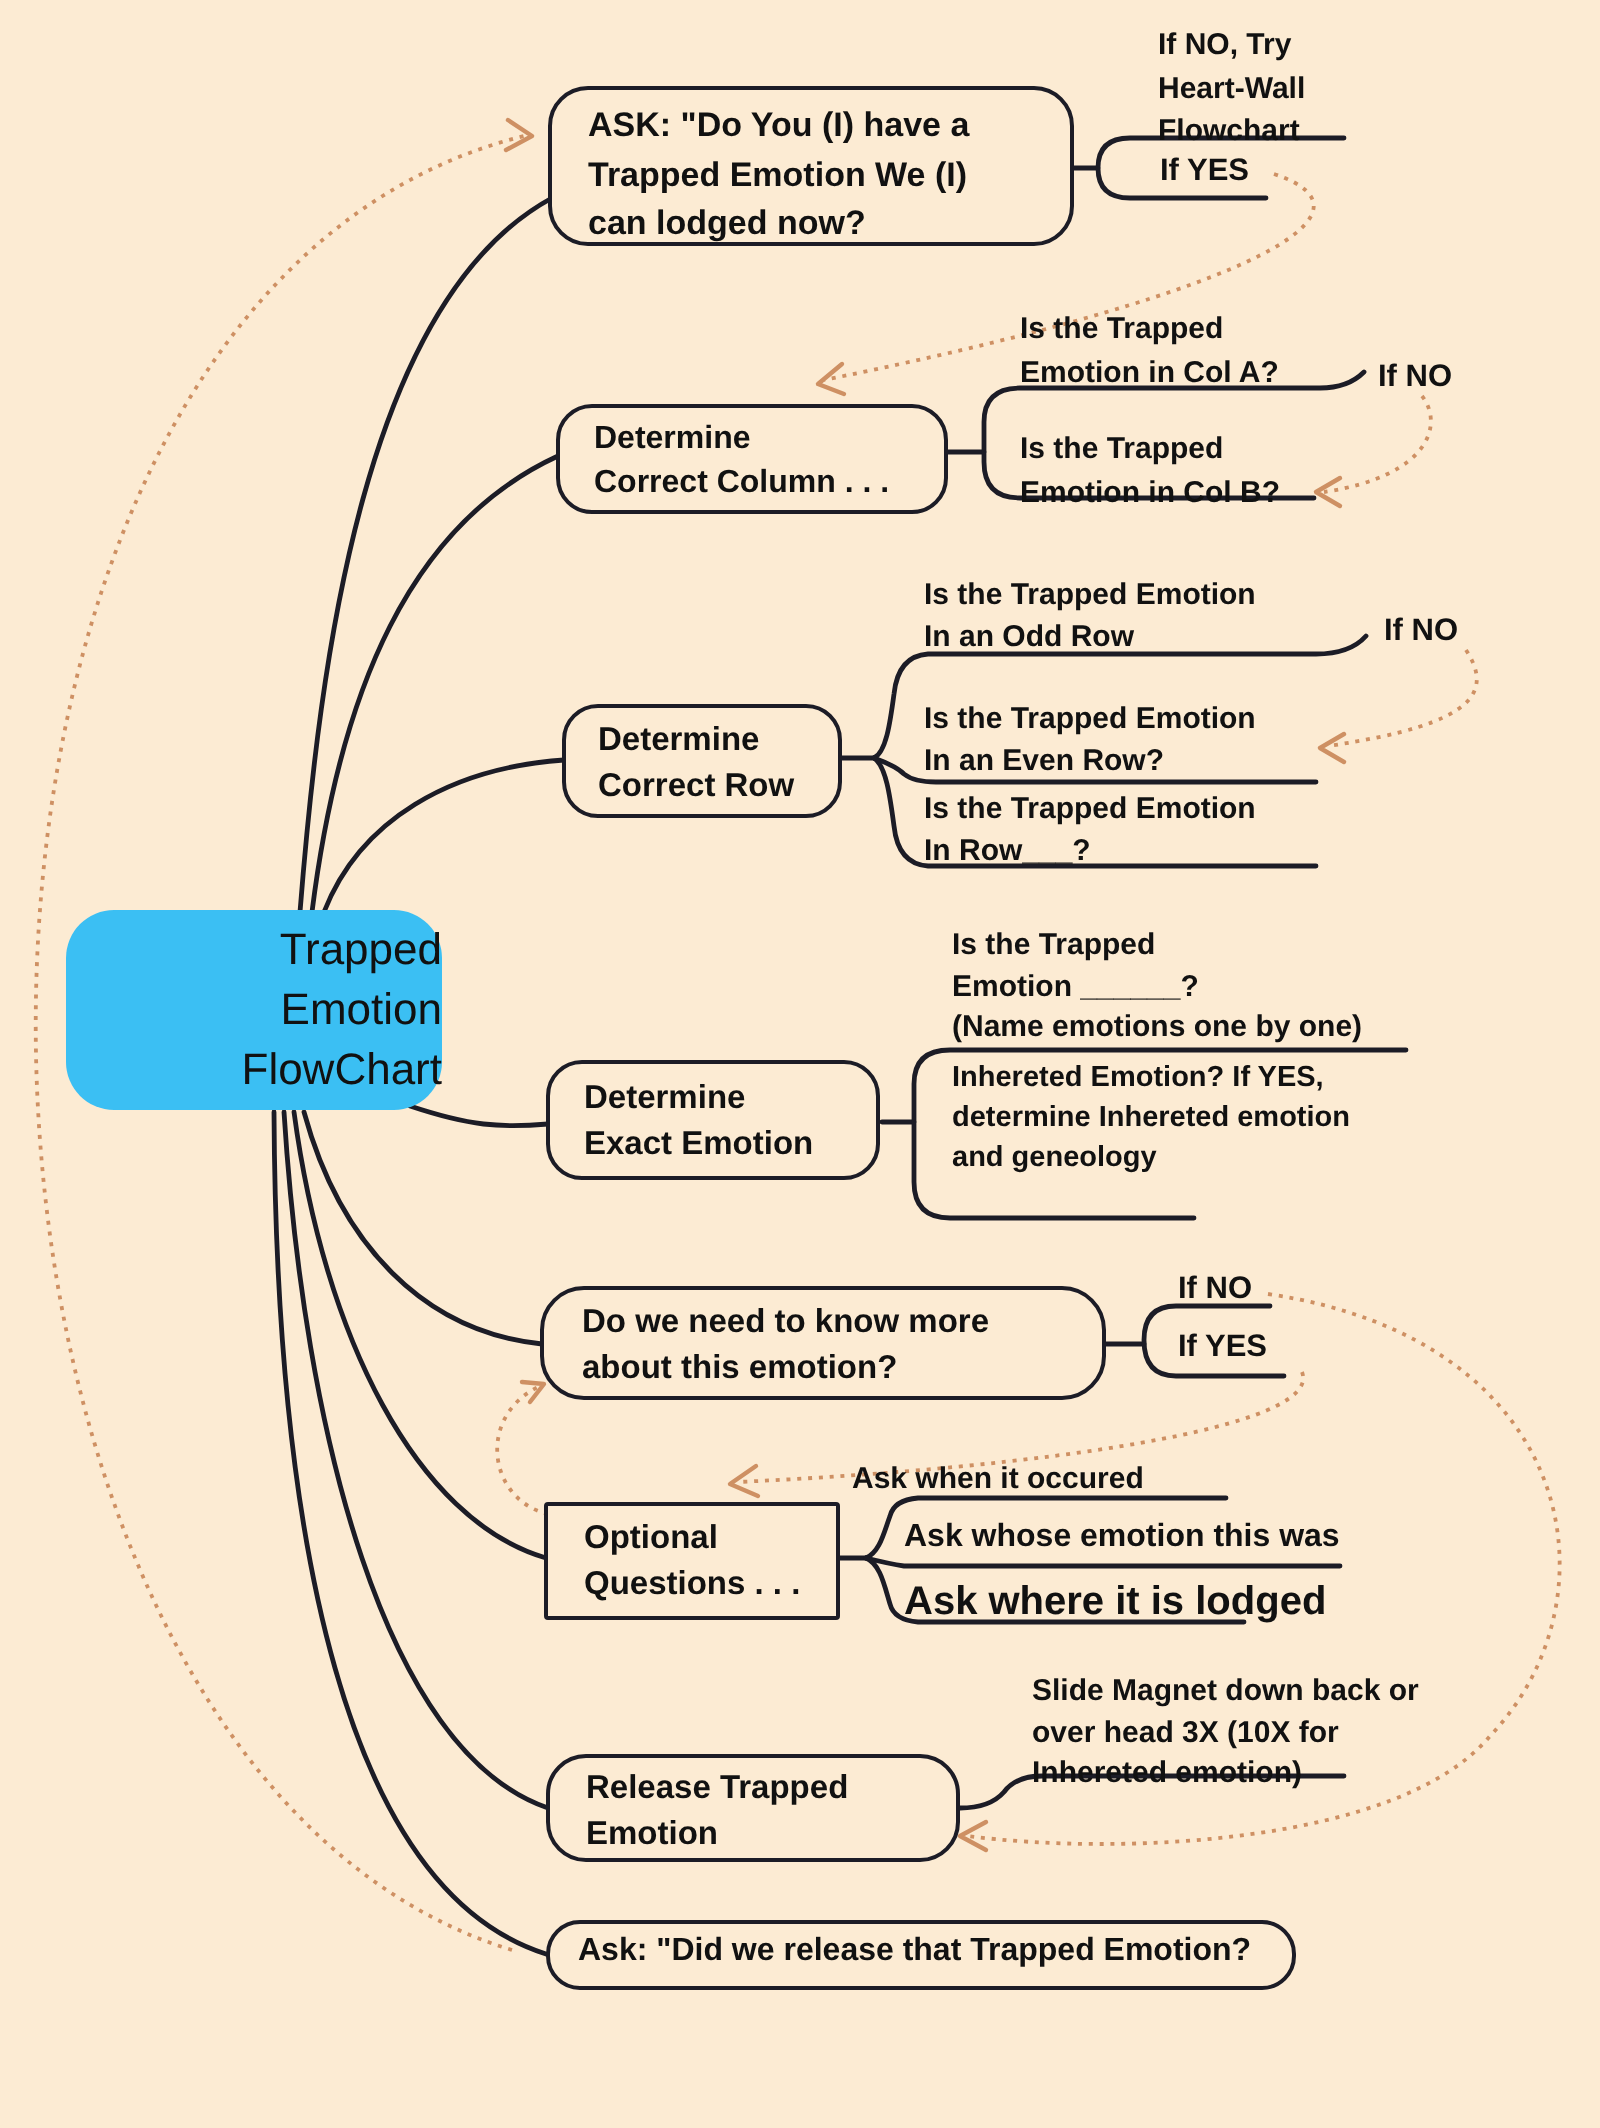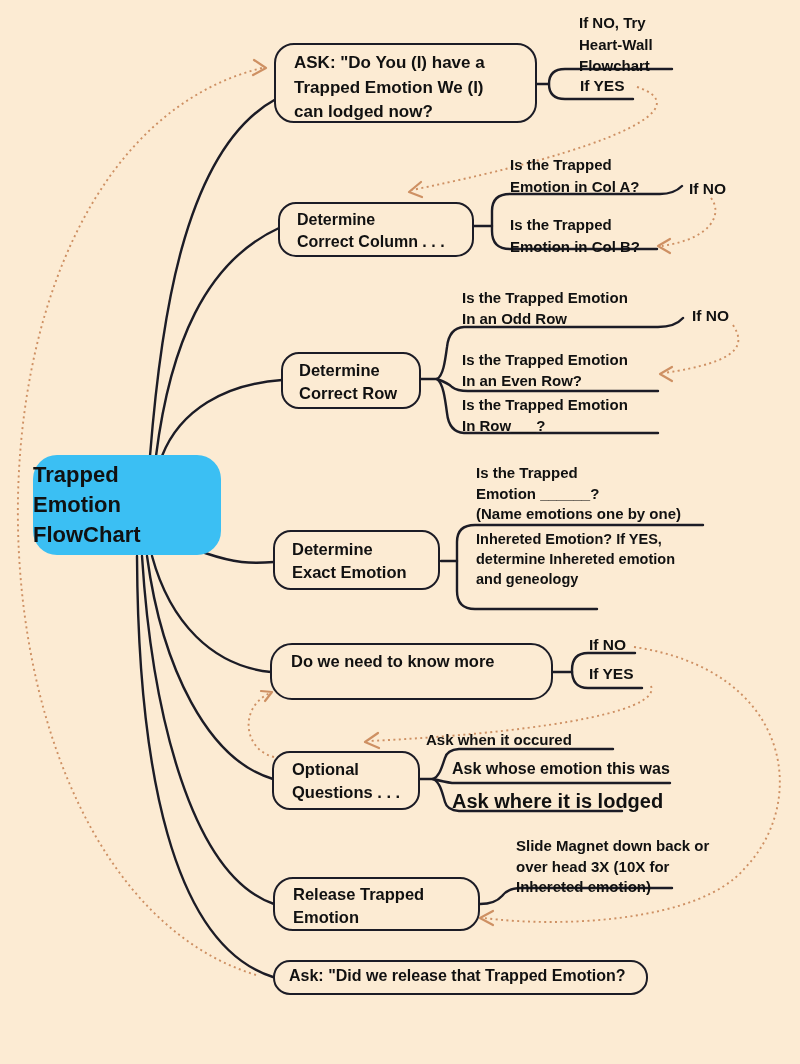--- a/index.html
+++ b/index.html
@@ -7,22 +7,22 @@
   }
   html,body{margin:0;padding:0;}
   body{background:var(--background);font-family:"Liberation Sans",sans-serif;}
   #stage{position:relative;width:800px;height:1064px;background:var(--background);overflow:hidden;}
   svg{position:absolute;left:0;top:0;}
   .ln{stroke:var(--line);stroke-width:2.4;fill:none;stroke-linecap:round;}
   .dot{stroke:var(--dotted);stroke-width:1.9;fill:none;stroke-dasharray:2 3.4;}
   .arr{stroke:var(--dotted);stroke-width:2.2;fill:none;stroke-linecap:round;stroke-linejoin:round;}
   .box{position:absolute;border:2.5px solid var(--line);background:var(--background);
        box-sizing:border-box;color:var(--text);font-weight:bold;}
-  .central{position:absolute;background:var(--node_fill);color:var(--text);font-weight:bold;
-       text-align:left;box-sizing:border-box;}
+  .central{position:absolute;background:var(--node_fill);color:var(--text);font-weight:normal;
+       text-align:right;box-sizing:border-box;}
   .t{position:absolute;color:var(--text);font-weight:bold;white-space:nowrap;}
   .s15{font-size:15px;line-height:21.5px;}
   .s15b{font-size:15px;line-height:21px;}
   .s14{font-size:14.5px;line-height:20px;}
 </style>
 </head>
 <body>
 
 <div id="stage">
 
@@ -100,23 +100,24 @@
     <div>FlowChart</div>
   </div>
 
   <div class="box" style="left:273px;top:530px;width:167px;height:60px;border-radius:18px;font-size:16.5px;line-height:22.5px;padding:6px 0 0 17px;">
     <div>Determine</div>
     <div>Exact Emotion</div>
   </div>
 
   <div class="box" style="left:270px;top:643px;width:283px;height:57px;border-radius:22px;font-size:16.5px;line-height:23px;padding:5px 0 0 19px;">
     <div>Do we need to know more</div>
+    <div>about this emotion?</div>
   </div>
 
-  <div class="box" style="left:272px;top:751px;width:148px;height:59px;border-radius:18px;font-size:16.5px;line-height:23px;padding:5px 0 10px 18px;">
+  <div class="box" style="left:272px;top:751px;width:148px;height:59px;border-radius:2px;font-size:16.5px;line-height:23px;padding:5px 0 10px 18px;">
     <div>Optional</div>
     <div>Questions . . .</div>
   </div>
 
   <div class="box" style="left:273px;top:877px;width:207px;height:54px;border-radius:20px;font-size:16.5px;line-height:22.5px;padding:4px 0 0 18px;">
     <div>Release Trapped</div>
     <div>Emotion</div>
   </div>
 
   <div class="box" style="left:273px;top:960px;width:375px;height:35px;border-radius:17px;font-size:16px;line-height:28px;padding:0 0 0 14px;">

